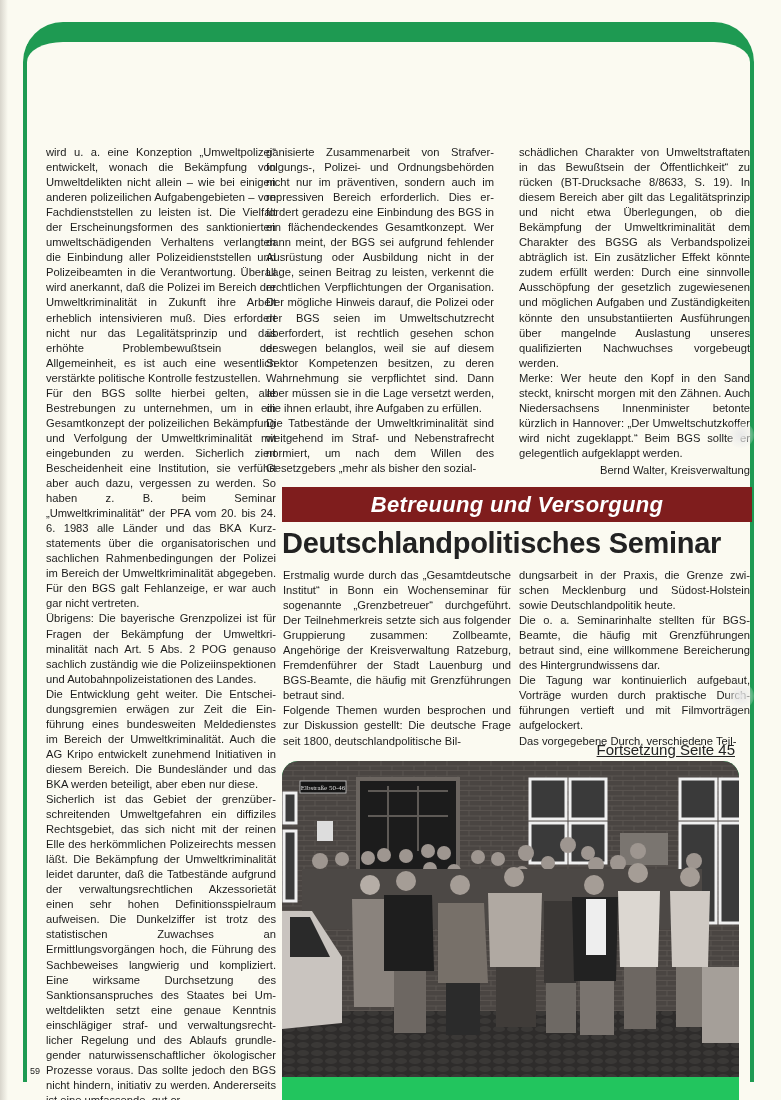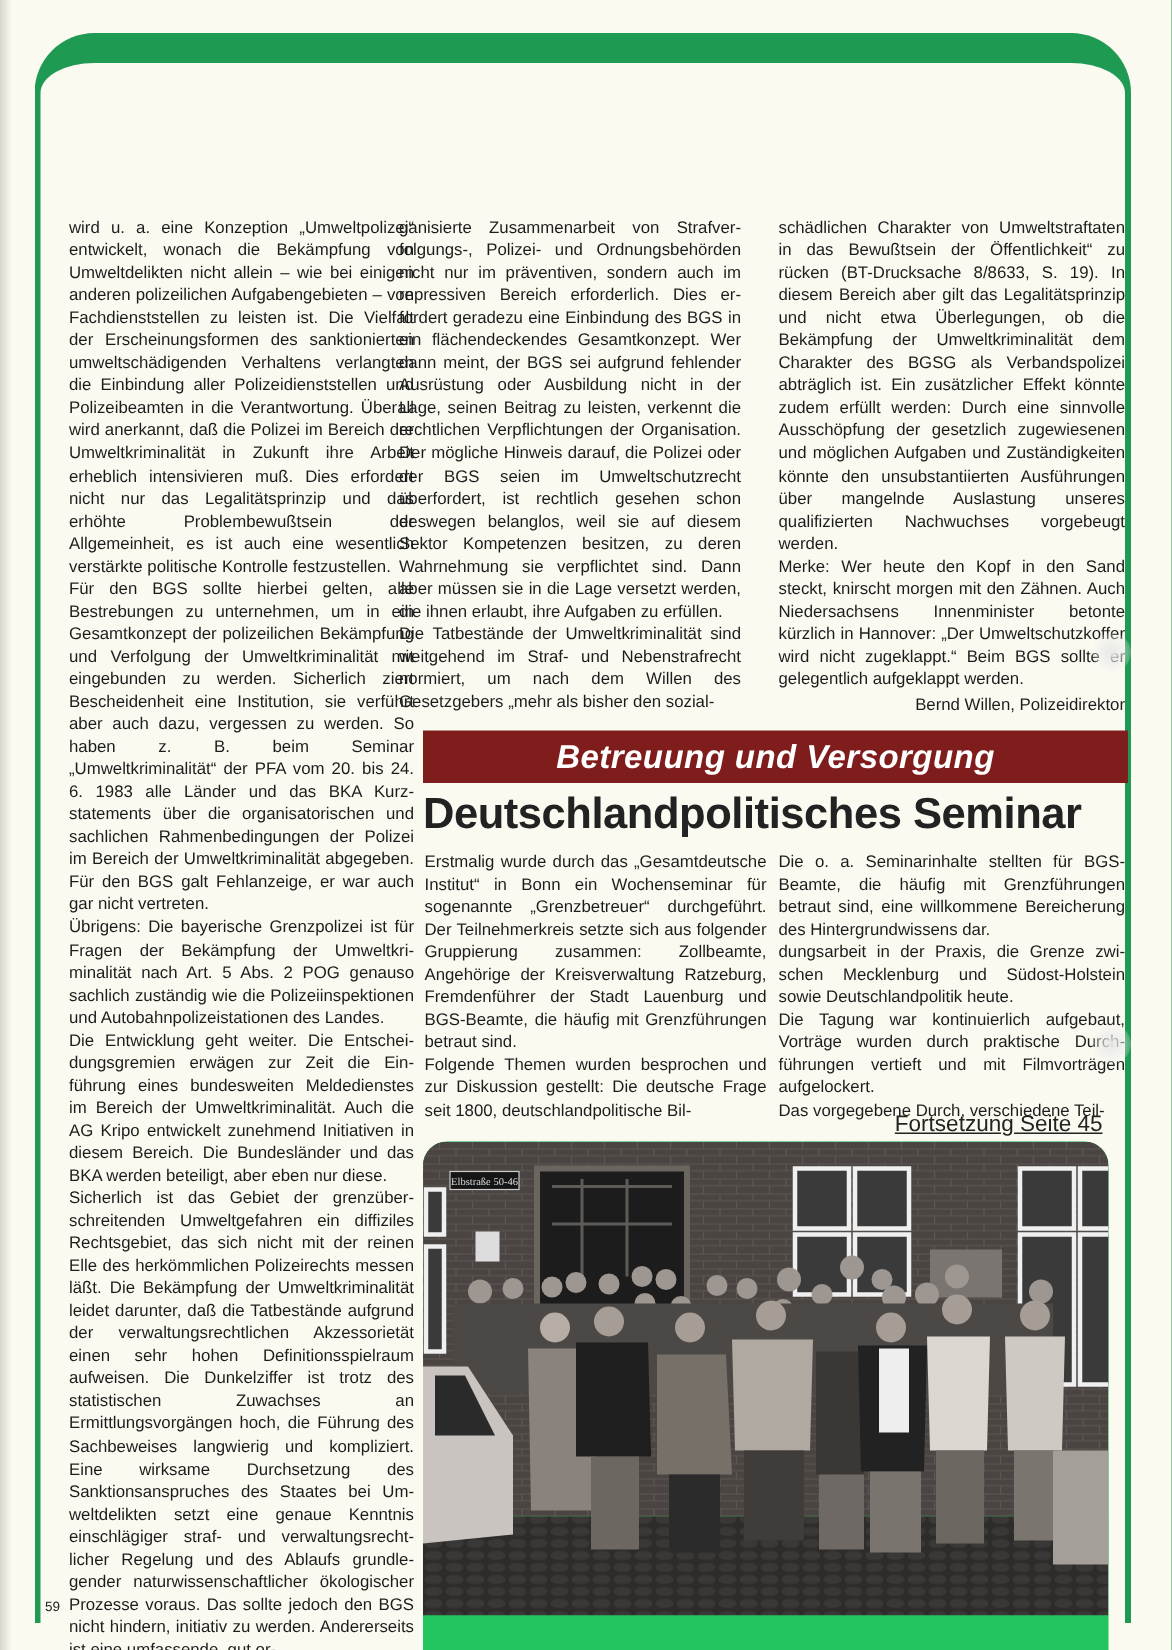--- a/index.html
+++ b/index.html
@@ -72,36 +72,36 @@
 </div>
 
 <div class="col" id="col2">
   <p>ganisierte Zusammenarbeit von Strafver­folgungs-, Polizei- und Ordnungsbehörden nicht nur im präventiven, sondern auch im repressiven Bereich erforderlich. Dies er­fordert geradezu eine Einbindung des BGS in ein flächendeckendes Gesamtkonzept. Wer dann meint, der BGS sei aufgrund fehlender Ausrüstung oder Ausbildung nicht in der Lage, seinen Beitrag zu leisten, verkennt die rechtlichen Verpflichtungen der Organisation. Der mögliche Hinweis darauf, die Polizei oder der BGS seien im Umweltschutzrecht überfordert, ist recht­lich gesehen schon deswegen belanglos, weil sie auf diesem Sektor Kompetenzen besitzen, zu deren Wahrnehmung sie ver­pflichtet sind. Dann aber müssen sie in die Lage versetzt werden, die ihnen erlaubt, ihre Aufgaben zu erfüllen.</p>
   <p>Die Tatbestände der Umweltkriminalität sind weitgehend im Straf- und Nebenstraf­recht normiert, um nach dem Willen des Gesetzgebers „mehr als bisher den sozial-</p>
 </div>
 
 <div class="col" id="col3">
   <p>schädlichen Charakter von Umweltstrafta­ten in das Bewußtsein der Öffentlichkeit“ zu rücken (BT-Drucksache 8/8633, S. 19). In diesem Bereich aber gilt das Legalitäts­prinzip und nicht etwa Überlegungen, ob die Bekämpfung der Umweltkriminalität dem Charakter des BGSG als Verbands­polizei abträglich ist. Ein zusätzlicher Ef­fekt könnte zudem erfüllt werden: Durch eine sinnvolle Ausschöpfung der gesetz­lich zugewiesenen und möglichen Aufga­ben und Zuständigkeiten könnte den un­substantiierten Ausführungen über man­gelnde Auslastung unseres qualifizierten Nachwuchses vorgebeugt werden.</p>
   <p>Merke: Wer heute den Kopf in den Sand steckt, knirscht morgen mit den Zähnen. Auch Niedersachsens Innenminister be­tonte kürzlich in Hannover: „Der Umwelt­schutzkoffer wird nicht zugeklappt.“ Beim BGS sollte er gelegentlich aufgeklappt werden.</p>
-  <p class="signature">Bernd Willen, Polizeidirektor</p>
+  <p class="signature">Bernd Walter, Kreisverwaltung</p>
 </div>
 
 <div class="smudge" style="left:728px;top:422px;"></div>
 
 <div class="section-banner">Betreuung und Versorgung</div>
 <div class="headline">Deutschlandpolitisches Seminar</div>
 
 <div class="col" id="col4">
   <p>Erstmalig wurde durch das „Gesamtdeut­sche Institut“ in Bonn ein Wochenseminar für sogenannte „Grenzbetreuer“ durchge­führt. Der Teilnehmerkreis setzte sich aus folgender Gruppierung zusammen: Zollbe­amte, Angehörige der Kreisverwaltung Ratzeburg, Fremdenführer der Stadt Lau­enburg und BGS-Beamte, die häufig mit Grenzführungen betraut sind.</p>
   <p>Folgende Themen wurden besprochen und zur Diskussion gestellt: Die deutsche Frage seit 1800, deutschlandpolitische Bil-</p>
 </div>
 
 <div class="col" id="col5">
+  <p>dungsarbeit in der Praxis, die Grenze zwi­schen Mecklenburg und Südost-Holstein sowie Deutschlandpolitik heute.</p>
   <p>Die o. a. Seminarinhalte stellten für BGS-Beamte, die häufig mit Grenzführungen betraut sind, eine willkommene Bereiche­rung des Hintergrundwissens dar.</p>
-  <p>dungsarbeit in der Praxis, die Grenze zwi­schen Mecklenburg und Südost-Holstein sowie Deutschlandpolitik heute.</p>
   <p>Die Tagung war kontinuierlich aufgebaut, Vorträge wurden durch praktische Durch­führungen vertieft und mit Filmvorträgen aufgelockert.</p>
   <p>Das vorgegebene Durch, verschiedene Teil-</p>
 </div>
 
 <div class="smudge" style="left:728px;top:683px;"></div>
 
 <div class="continued">Fortsetzung Seite 45</div>
 
 <div class="photo">
   <svg width="457" height="316" viewBox="0 0 457 316" xmlns="http://www.w3.org/2000/svg">

